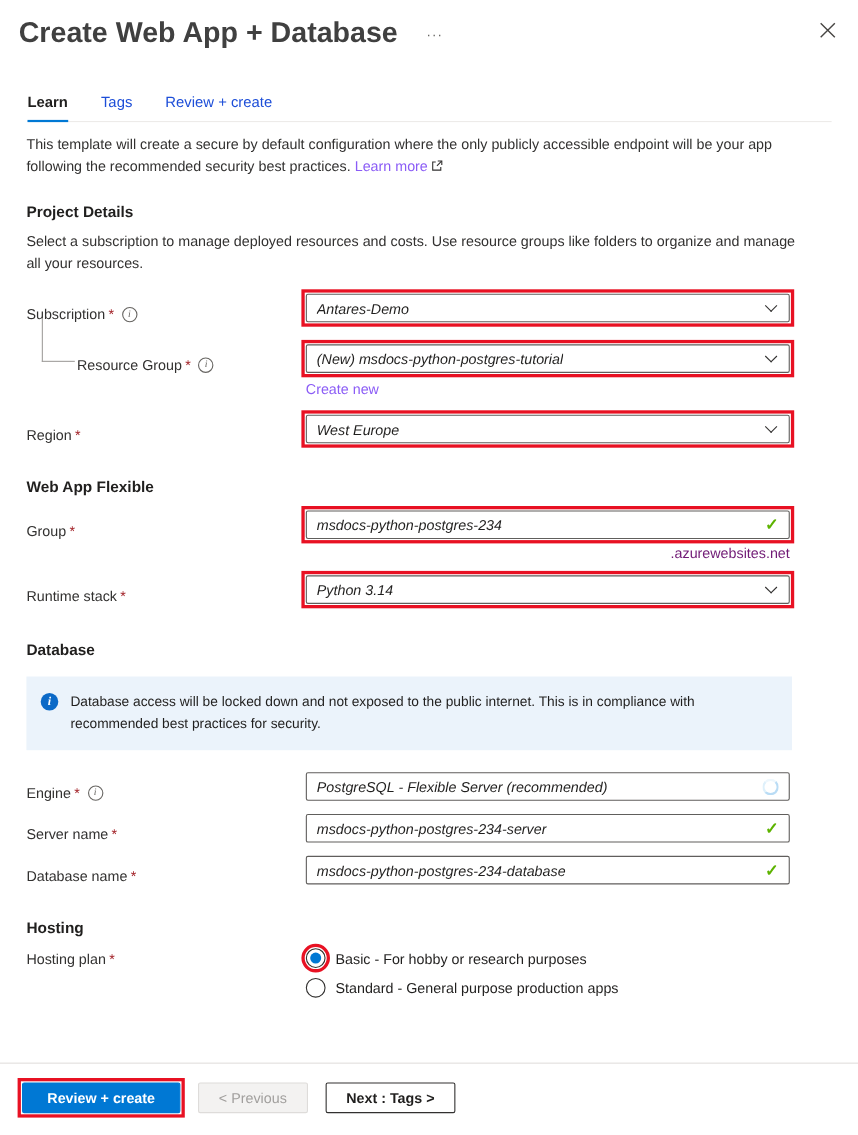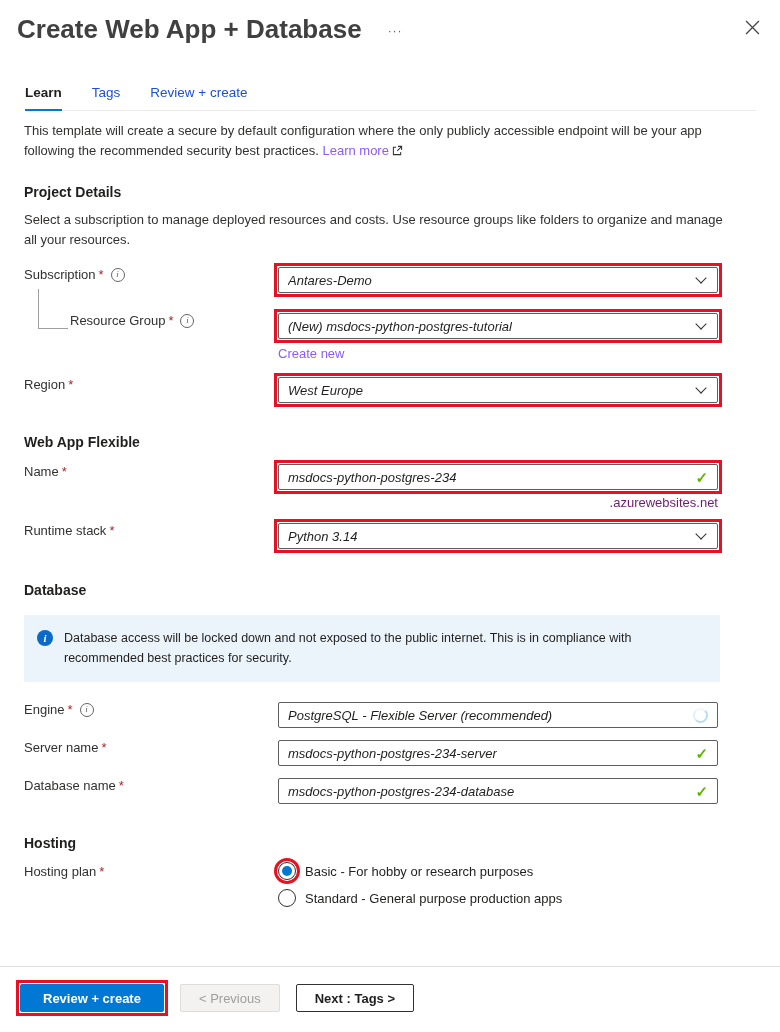--- a/index.html
+++ b/index.html
@@ -19,21 +19,21 @@
   .tab { padding-bottom:9px; font-size:13.5px; color:#1d4ed8; cursor:pointer; }
   .tab.active { font-weight:700; border-bottom:2px solid #0078d4; margin-bottom:-1px; color:#201f1e; }
   
   .content { padding:0 24px; }
   .intro { margin-top:10px; line-height:1.55; color:#323130; max-width:724px; }
   .link { color:#8b5cf6; text-decoration:none; cursor:pointer; }
   .ext-icon { margin-left:3px; vertical-align:-1px; }
   .section-heading { font-weight:700; font-size:14px; color:#201f1e; }
   .section-desc { margin-top:10px; line-height:1.5; color:#323130; max-width:702px; }
   
-  .row { display:flex; align-items:flex-start; position:relative; }
+  .row { display:flex; align-items:flex-end; position:relative; }
   .row.top { align-items:flex-start; }
   .label { width:254px; flex:none; color:#323130; display:flex; align-items:center; }
   .req { color:#a4262c; margin-left:3px; }
   .info-icon { width:14px; height:14px; border-radius:50%; border:1px solid #666461; color:#666461;
     font-size:9px; line-height:1; display:inline-flex; align-items:center; justify-content:center;
     margin-left:7px; font-family:"Liberation Serif", serif; font-style:italic; }
   .fieldcol { width:440px; flex:none; }
   .hl { border:3px solid #e81123; padding:1px; margin:-4px; }
   .field { height:26px; border:1px solid #605e5c; border-radius:2px; background:#fff;
     display:flex; align-items:center; justify-content:space-between; gap:8px; padding:0 9px; color:#201f1e; }
@@ -151,21 +151,21 @@
           <span class="chevron"></span>
         </div>
       </div>
     </div>
   </div>
 
   <div class="section-heading" style="margin-top:31px;">Web App Flexible</div>
 
   <div class="row" style="margin-top:14px;">
     <div class="label">
-      <span>Name</span>
+      <span>Group</span>
         <span class="req">*</span>
     </div>
     <div class="fieldcol">
       <div class="hl">
         <div class="field">
           <span class="value">msdocs-python-postgres-234</span>
           <span class="check">✓</span>
         </div>
       </div>
     </div>

